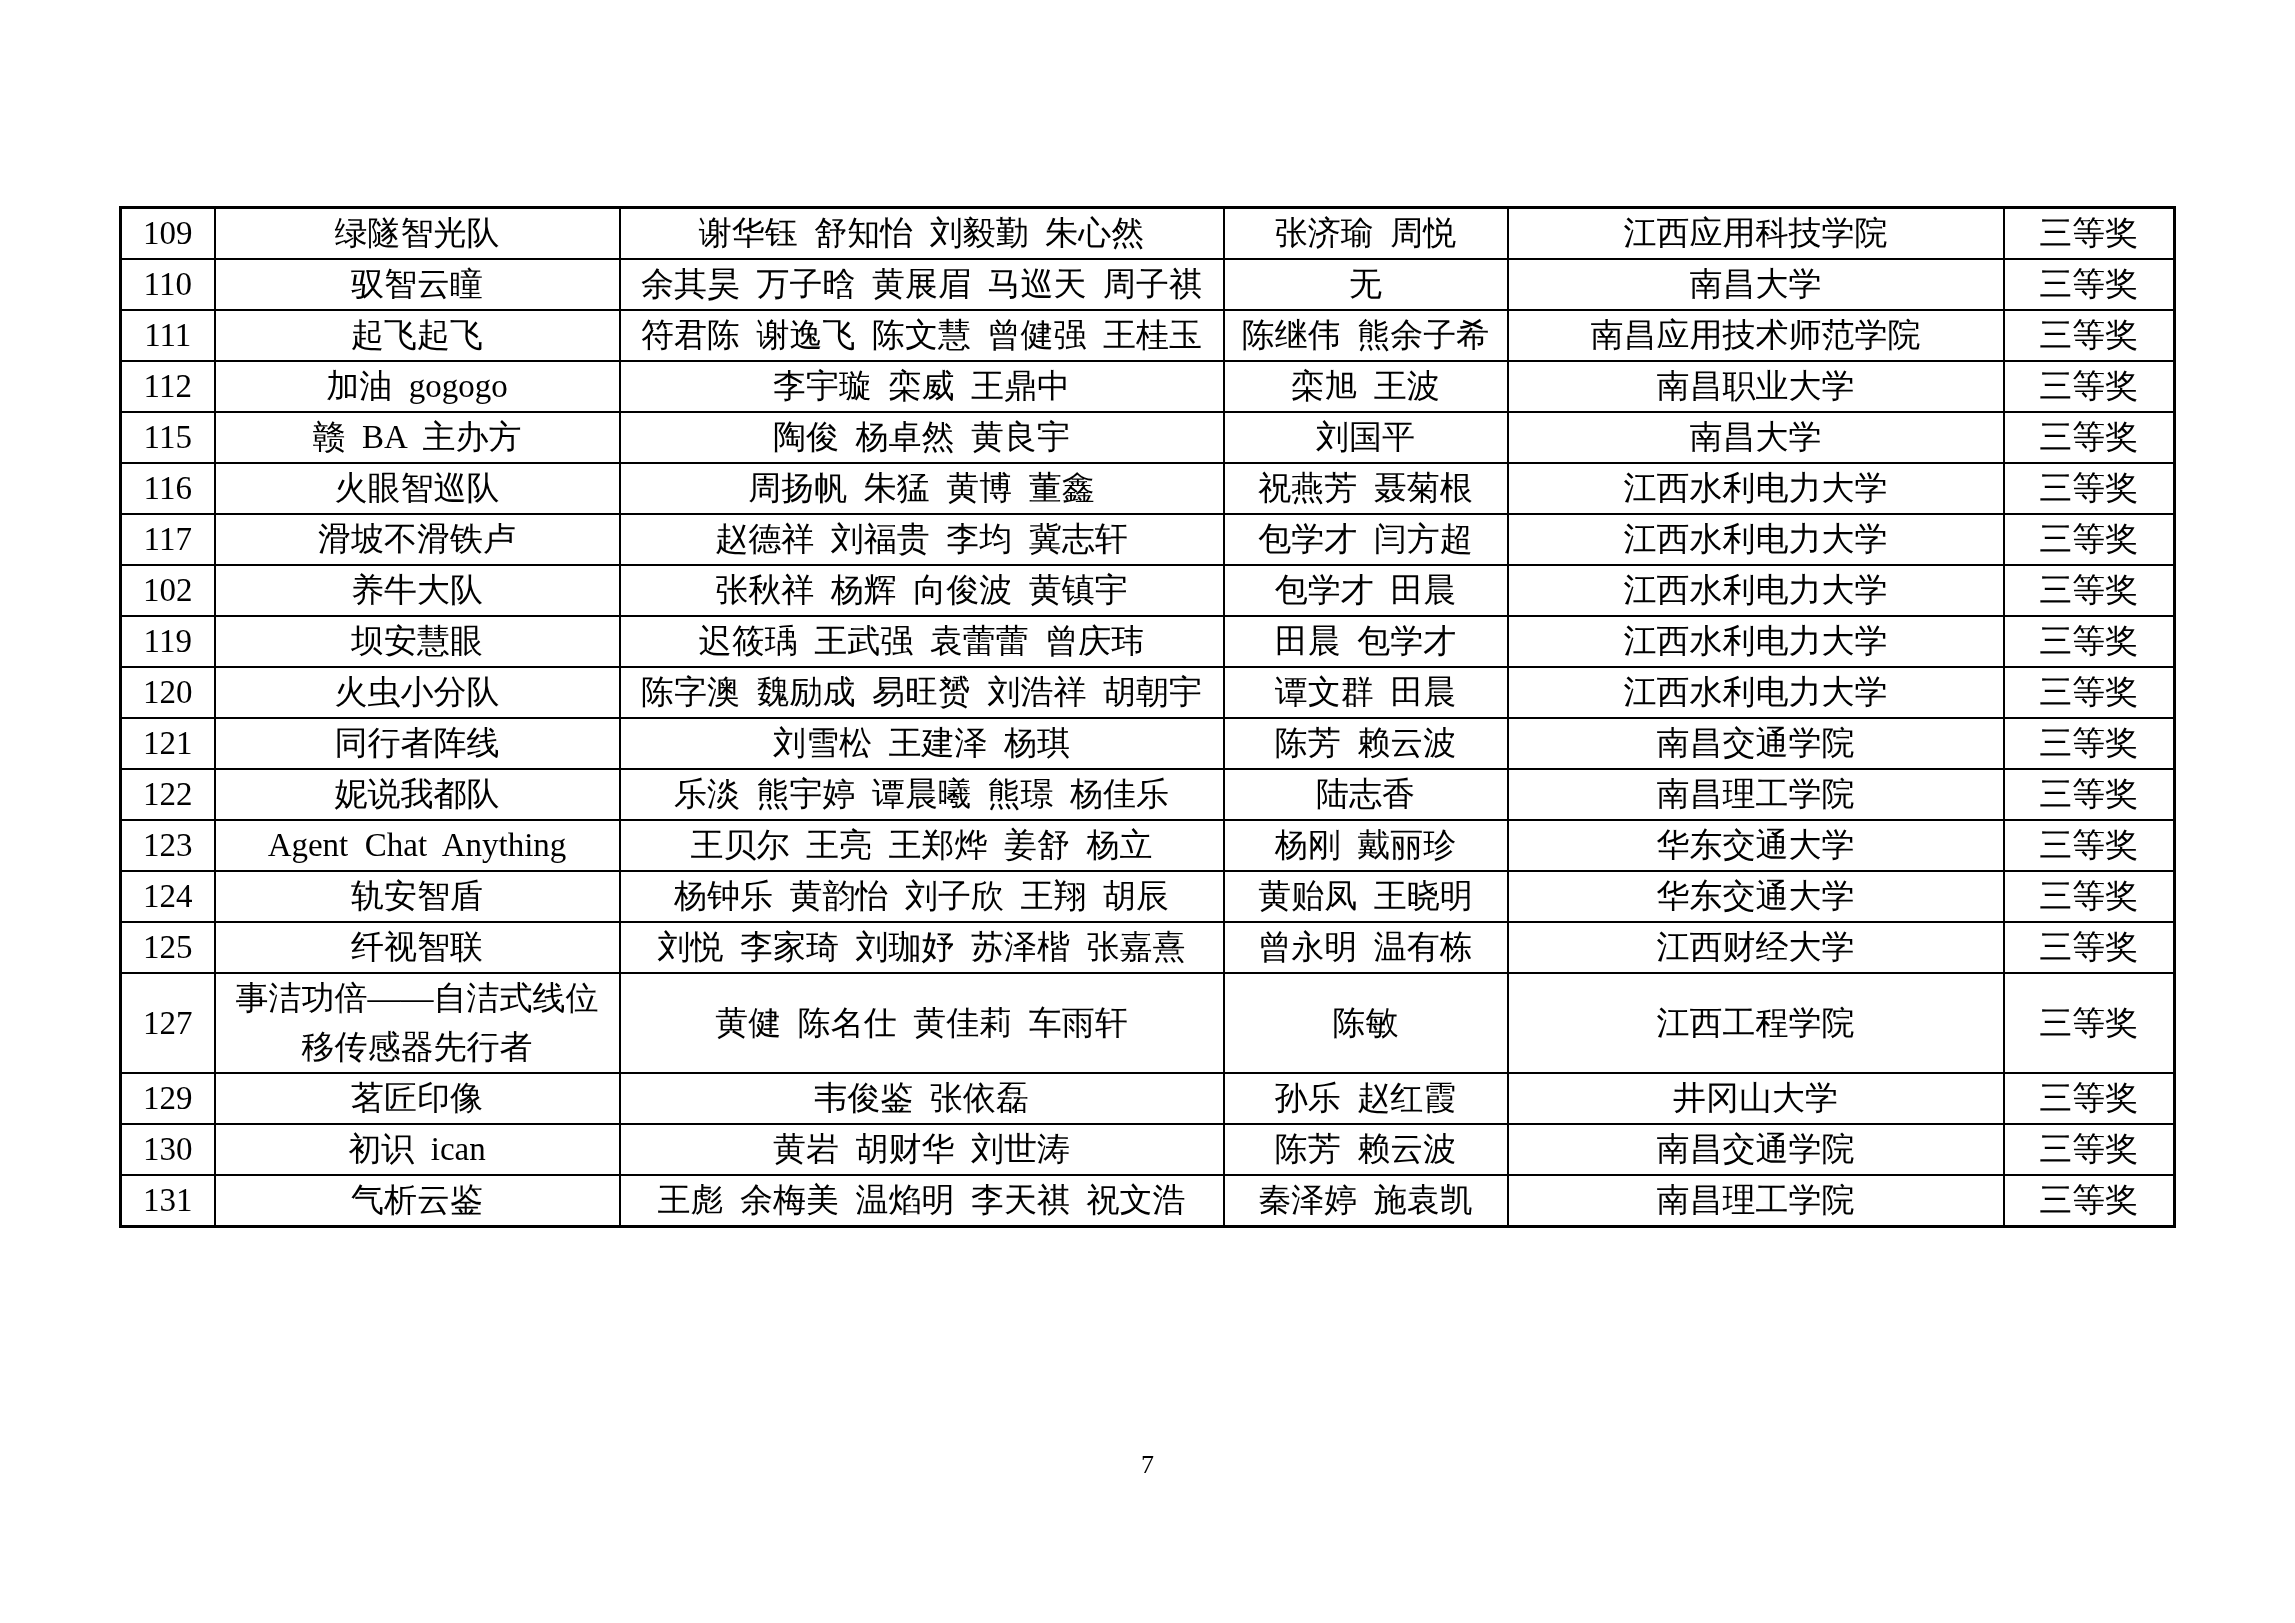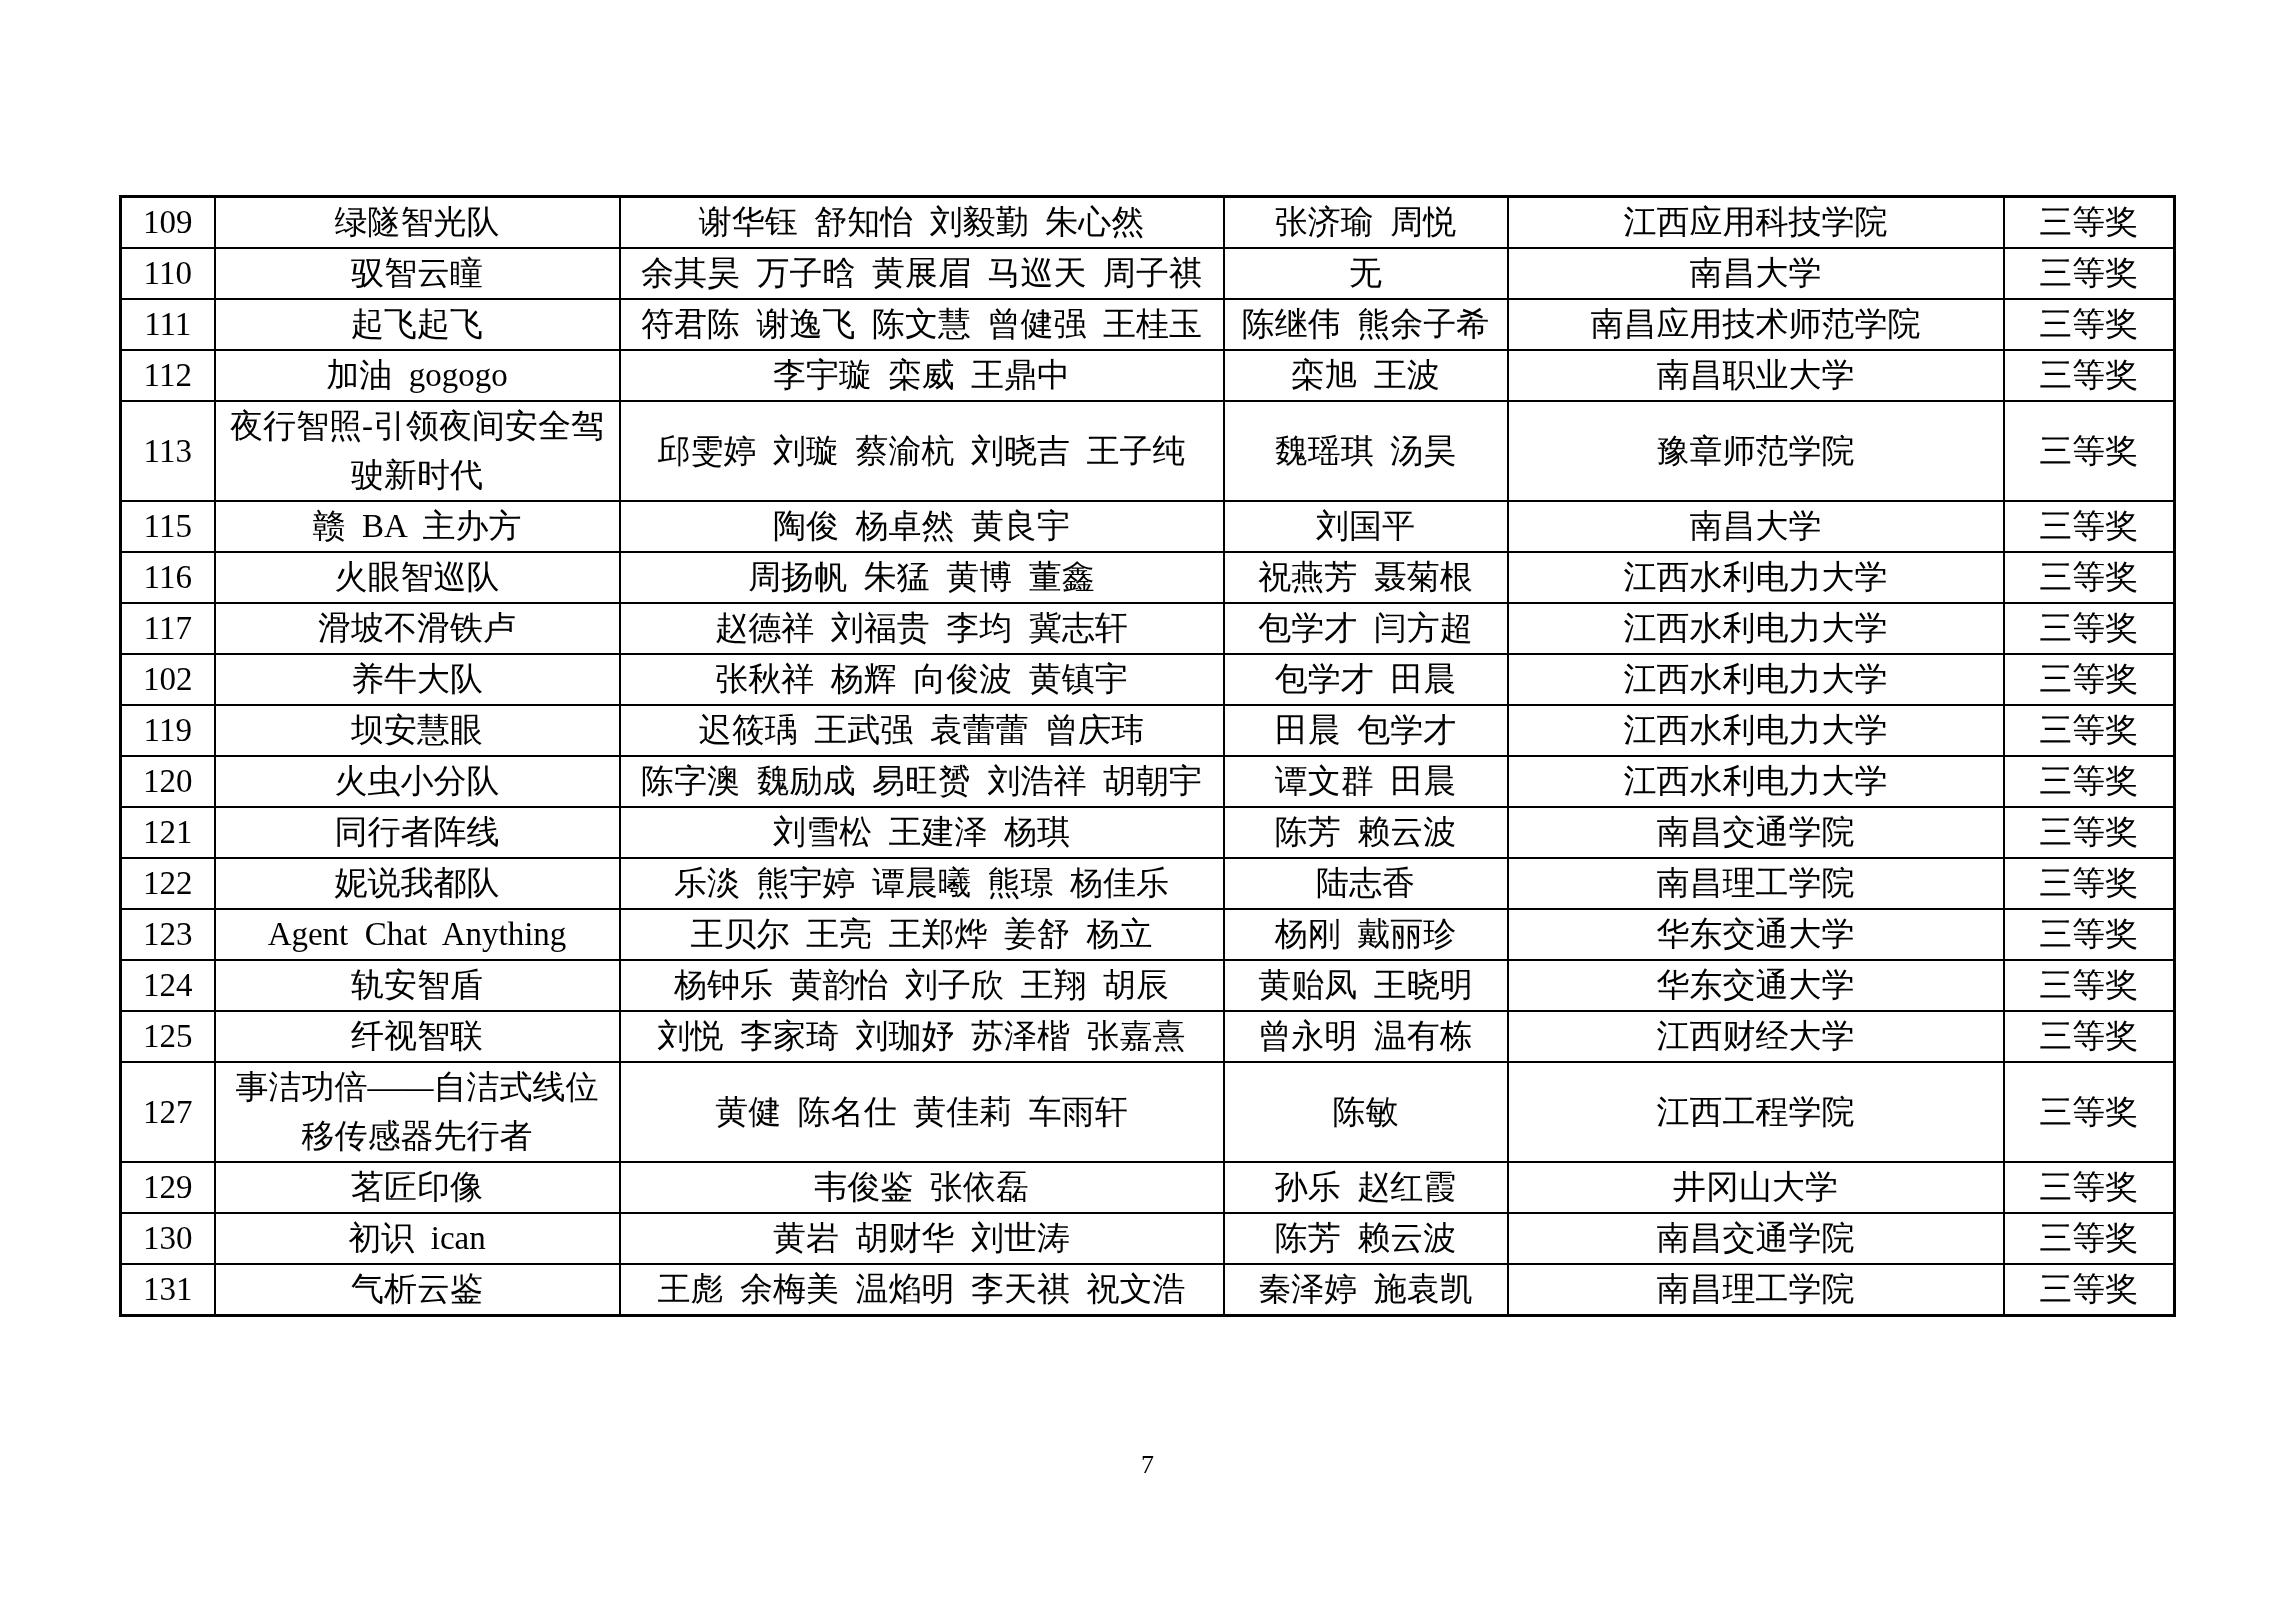--- a/index.html
+++ b/index.html
@@ -16,21 +16,21 @@
   .page {
     position: relative;
     width: 2295px;
     height: 1624px;
     background: #ffffff;
     overflow: hidden;
   }
   table.awards {
     position: absolute;
     left: 119px;
-    top: 195px;
+    top: 206px;
     width: 2056px;
     border-collapse: collapse;
     table-layout: fixed;
     border: 3.3px solid #000000;
   }
   table.awards td {
     border: 2.5px solid #000000;
     text-align: center;
     vertical-align: middle;
     font-size: 33px;
@@ -98,28 +98,20 @@
         </tr>
         <tr>
           <td class="c-num">112</td>
           <td class="c-team">加油 gogogo</td>
           <td class="c-members">李宇璇 栾威 王鼎中</td>
           <td class="c-advisors">栾旭 王波</td>
           <td class="c-school">南昌职业大学</td>
           <td class="c-award">三等奖</td>
         </tr>
         <tr>
-          <td class="c-num">113</td>
-          <td class="c-team">夜行智照-引领夜间安全驾驶新时代</td>
-          <td class="c-members">邱雯婷 刘璇 蔡渝杭 刘晓吉 王子纯</td>
-          <td class="c-advisors">魏瑶琪 汤昊</td>
-          <td class="c-school">豫章师范学院</td>
-          <td class="c-award">三等奖</td>
-        </tr>
-        <tr>
           <td class="c-num">115</td>
           <td class="c-team">赣 BA 主办方</td>
           <td class="c-members">陶俊 杨卓然 黄良宇</td>
           <td class="c-advisors">刘国平</td>
           <td class="c-school">南昌大学</td>
           <td class="c-award">三等奖</td>
         </tr>
         <tr>
           <td class="c-num">116</td>
           <td class="c-team">火眼智巡队</td>

